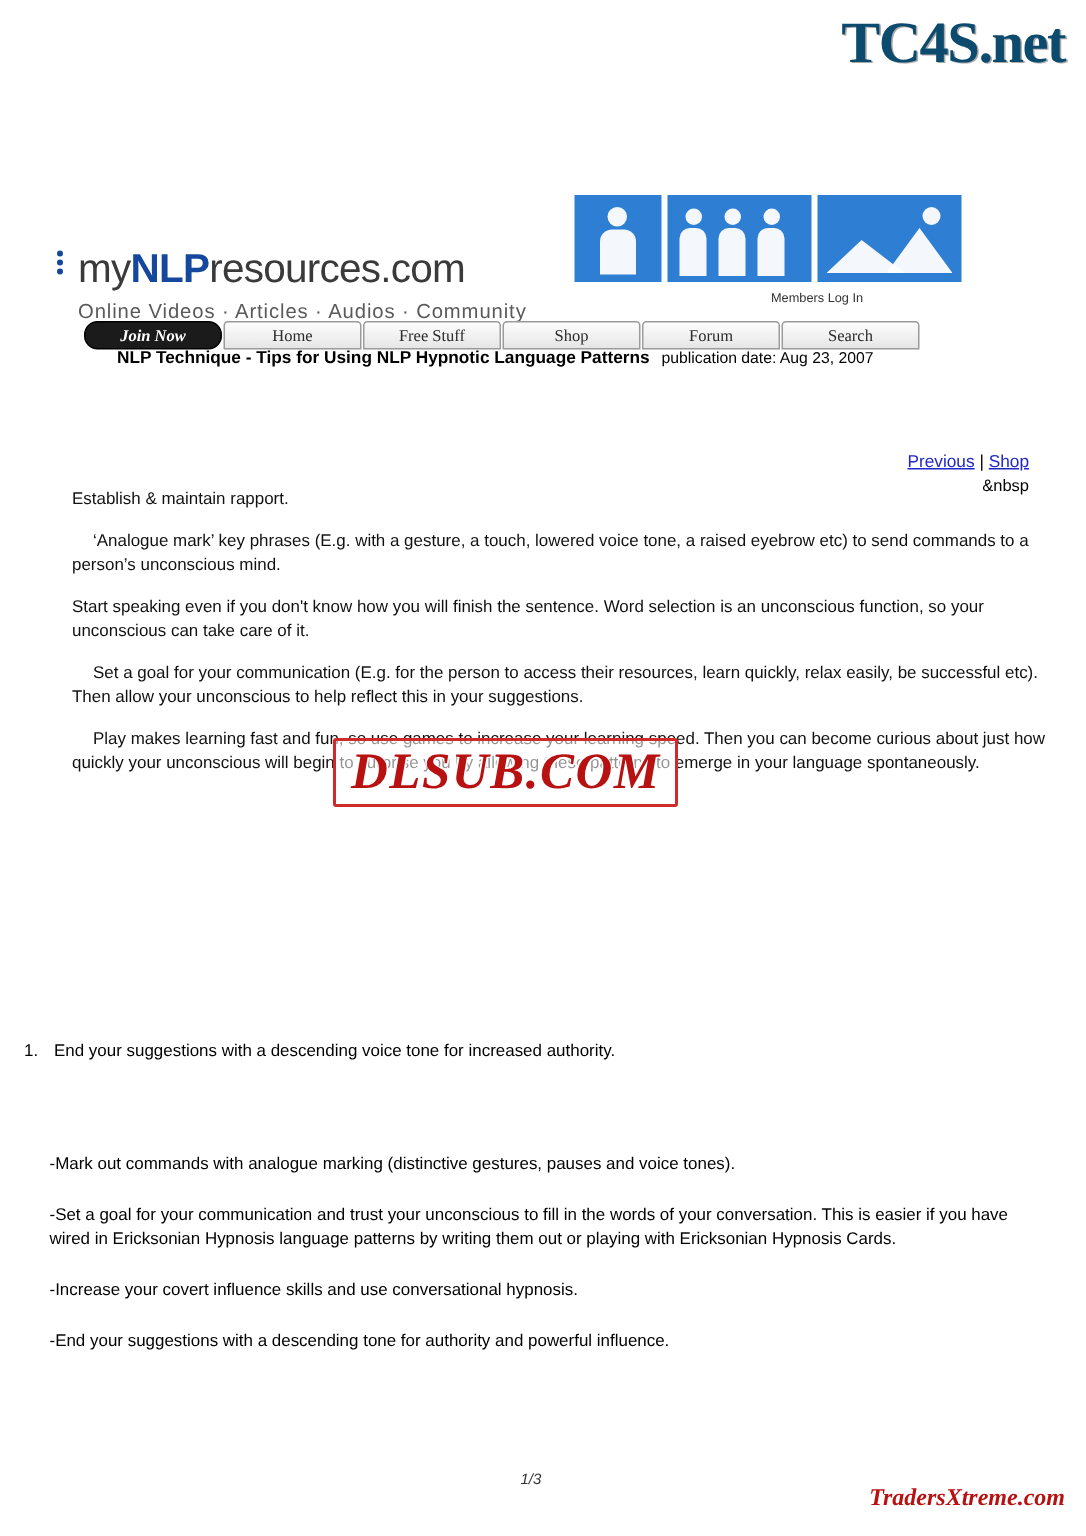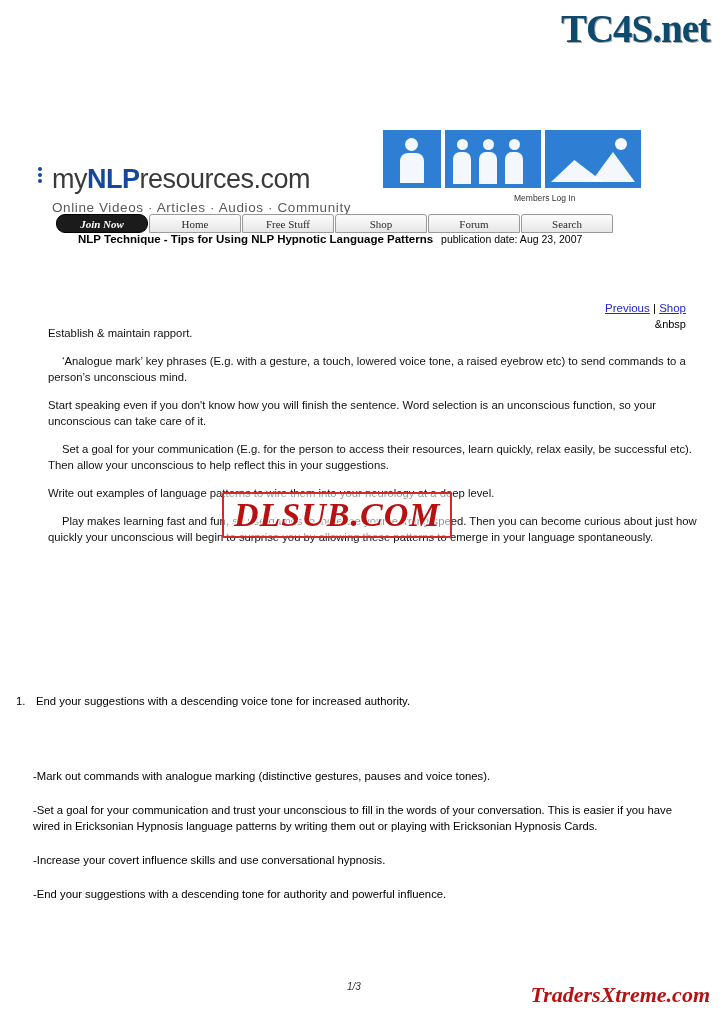--- a/index.html
+++ b/index.html
@@ -246,21 +246,21 @@
     border-radius: 2px;
     background: rgba(255,255,255,0.55);
   }
   .traders {
     position: absolute;
     right: 14px;
     bottom: 16px;
     font-family: "Liberation Serif", serif;
     font-weight: bold;
     font-style: italic;
-    font-size: 22px;
+    font-size: 16px;
     color: #b71111;
     text-shadow: 1px 1px 0 #ffffff;
   }
   .page-num {
     position: absolute;
     left: 347px;
     bottom: 32px;
     font-size: 10px;
     font-style: italic;
     color: #333;
@@ -321,21 +321,20 @@
   <span class="sep">|</span>
   <a href="#">Shop</a>
   <span class="nbsp">&amp;nbsp</span>
 </div>
 
 <div class="body-copy">
   <p class="p-rapport">Establish &amp; maintain rapport.</p>
   <p class="p-indent">‘Analogue mark’ key phrases (E.g. with a gesture, a touch, lowered voice tone, a raised eyebrow etc) to send commands to a person’s unconscious mind.</p>
   <p>Start speaking even if you don't know how you will finish the sentence. Word selection is an unconscious function, so your unconscious can take care of it.</p>
   <p class="p-indent">Set a goal for your communication (E.g. for the person to access their resources, learn quickly, relax easily, be successful etc). Then allow your unconscious to help reflect this in your suggestions.</p>
-  <p>Write out examples of language patterns to wire them into your neurology at a deep level.</p>
   <p class="p-indent">Play makes learning fast and fun, so use games to increase your learning speed. Then you can become curious about just how quickly your unconscious will begin to surprise you by allowing these patterns to emerge in your language spontaneously.</p>
 </div>
 
 <div class="numbered">
   <span class="num">1.</span><span>End your suggestions with a descending voice tone for increased authority.</span>
 </div>
 
 <div class="lower-copy">
   <p>-Mark out commands with analogue marking (distinctive gestures, pauses and voice tones).</p>
   <p>-Set a goal for your communication and trust your unconscious to fill in the words of your conversation. This is easier if you have wired in Ericksonian Hypnosis language patterns by writing them out or playing with Ericksonian Hypnosis Cards.</p>

